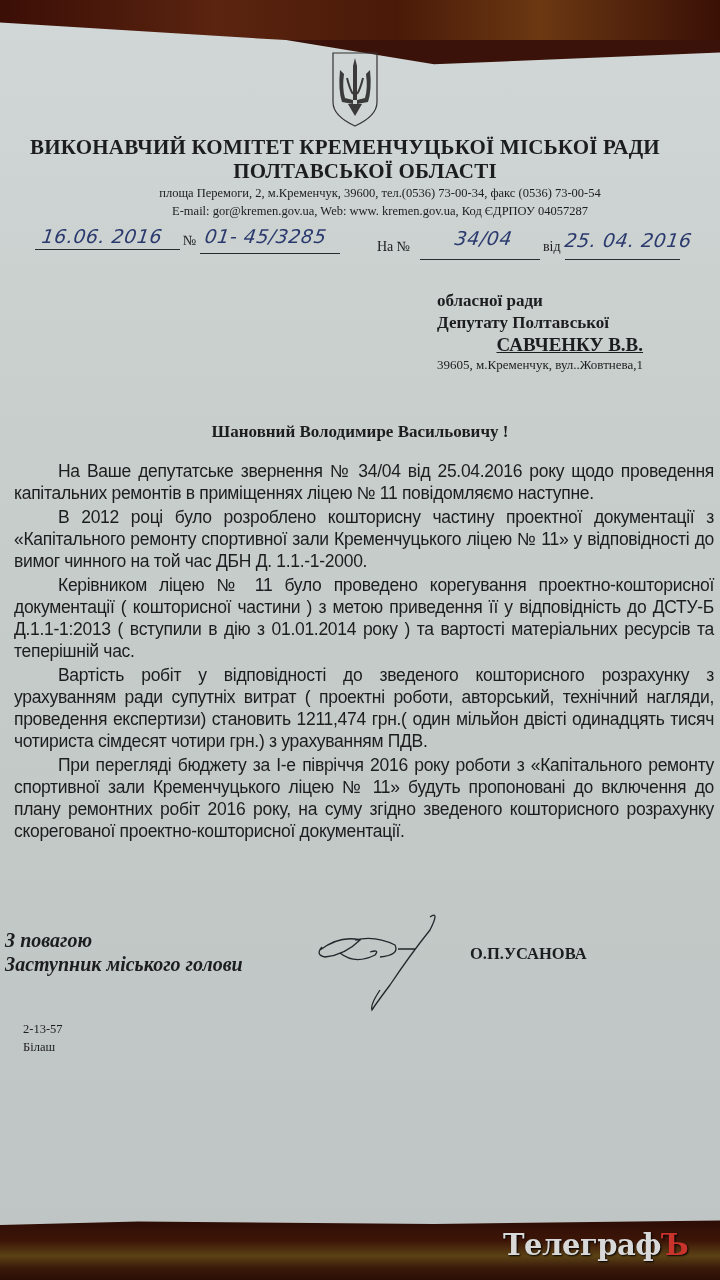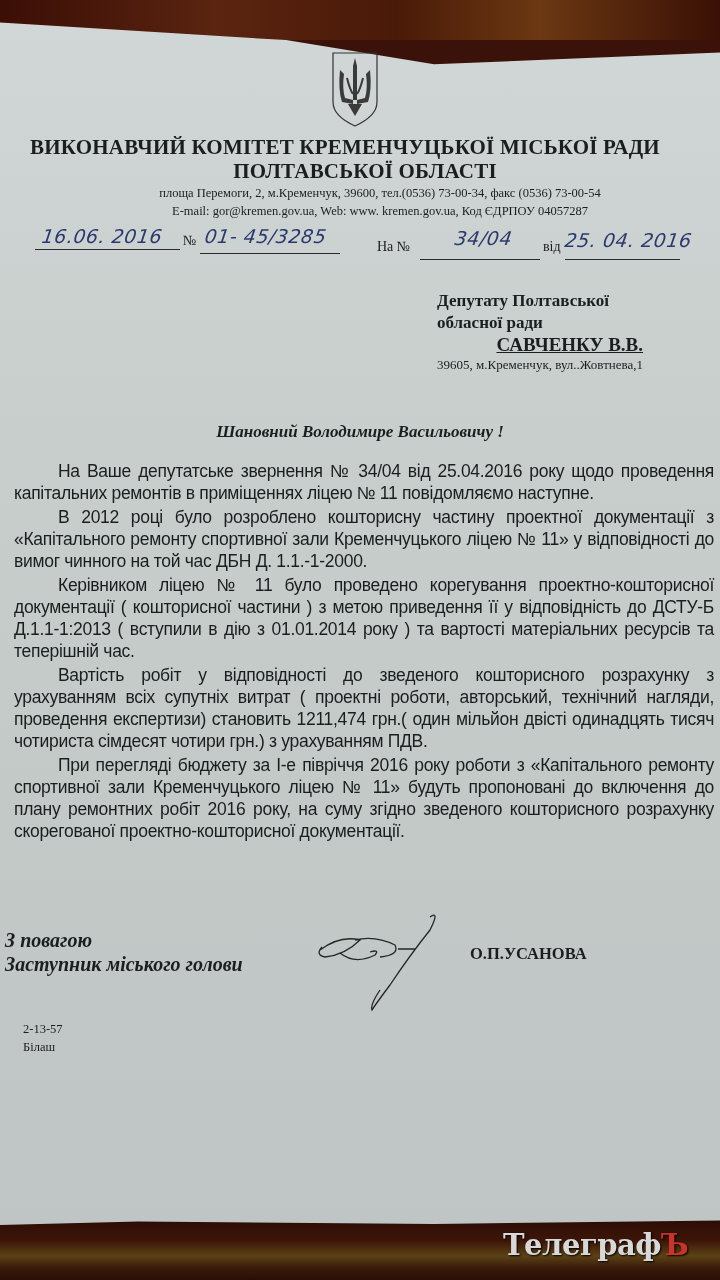--- a/index.html
+++ b/index.html
@@ -50,21 +50,21 @@
     .underline { border-bottom: 1px solid #2a2b2d; position: absolute; }
 
     .addressee {
       left: 437px; top: 290px; font-weight: bold; font-size: 17px; line-height: 22px;
     }
     .addressee .name { font-size: 19px; text-decoration: underline; display: block; text-align: right; }
     .addressee .adr { font-weight: normal; font-size: 13px; line-height: 18px; display: block; }
 
     .salutation {
       left: 0; width: 720px; top: 422px; text-align: center;
-      font-weight: bold; font-style: italic; font-size: 17px;
+      font-weight: bold; font-size: 17px;
     }
 
     .body-text {
       left: 14px; top: 460px; width: 700px;
       font-size: 17.5px; line-height: 22px; text-align: justify;
       font-family: "Liberation Sans", sans-serif; font-stretch: condensed;
       letter-spacing: -0.3px;
     }
     .body-text p { margin: 0 0 0 0; text-indent: 44px; }
     .body-text p + p { margin-top: 2px; }
@@ -123,33 +123,33 @@
   <div class="underline" style="left:200px;top:28px;width:140px;"></div>
   <span class="abs" style="left:377px;top:14px;">На №</span>
   <span class="abs hand" style="left:455px;top:2px;">34/04</span>
   <div class="underline" style="left:420px;top:34px;width:120px;"></div>
   <span class="abs" style="left:543px;top:14px;">від</span>
   <span class="abs hand" style="left:565px;top:4px;">25. 04. 2016</span>
   <div class="underline" style="left:565px;top:34px;width:115px;"></div>
 </div>
 
 <div class="abs addressee">
+  <span style="display:block">обласної ради</span>
   <span style="display:block">Депутату Полтавської</span>
-  <span style="display:block">обласної ради</span>
   <span class="name">САВЧЕНКУ В.В.</span>
   <span class="adr">39605, м.Кременчук, вул..Жовтнева,1</span>
 </div>
 
 <div class="abs salutation">Шановний Володимире Васильовичу !</div>
 
 <div class="abs body-text">
   <p>На Ваше депутатське звернення № 34/04 від 25.04.2016 року щодо проведення капітальних ремонтів в приміщеннях ліцею № 11  повідомляємо наступне.</p>
   <p>В 2012 році було розроблено кошторисну частину проектної документації з «Капітального ремонту спортивної зали Кременчуцького ліцею № 11» у відповідності до вимог чинного на той час ДБН Д. 1.1.-1-2000.</p>
   <p>Керівником ліцею № 11  було проведено корегування проектно-кошторисної документації ( кошторисної частини ) з метою приведення її у відповідність до ДСТУ-Б Д.1.1-1:2013 ( вступили в дію з 01.01.2014 року ) та вартості матеріальних ресурсів та теперішній час.</p>
-  <p>Вартість робіт  у відповідності до зведеного кошторисного розрахунку з урахуванням всіх супутніх витрат ( проектні роботи, авторський, технічний нагляди, проведення експертизи) становить 1211,474 грн.( один мільйон двісті одинадцять тисяч чотириста сімдесят чотири грн.) з урахуванням ПДВ.</p>
+  <p>Вартість робіт  у відповідності до зведеного кошторисного розрахунку з урахуванням ради супутніх витрат ( проектні роботи, авторський, технічний нагляди, проведення експертизи) становить 1211,474 грн.( один мільйон двісті одинадцять тисяч чотириста сімдесят чотири грн.) з урахуванням ПДВ.</p>
   <p>При перегляді бюджету за І-е півріччя 2016 року роботи з «Капітального ремонту спортивної зали Кременчуцького ліцею № 11»  будуть пропоновані до  включення до плану ремонтних робіт 2016 року, на суму згідно зведеного кошторисного розрахунку скорегованої проектно-кошторисної документації.</p>
 </div>
 
 <div class="abs closing">
   <span>З повагою</span>
   <span>Заступник  міського голови</span>
 </div>
 <svg class="abs signature" viewBox="0 0 150 110">
   <path d="M20 45 Q40 30 60 35 Q45 50 25 52 Q15 50 22 42 M40 48 Q55 60 75 50 Q80 44 70 47 M55 35 Q75 30 95 40 Q100 50 80 52 M130 12 Q140 5 130 25 Q110 50 90 80 Q75 100 72 105 Q70 100 80 85 M98 44 L115 44" fill="none" stroke="#23262b" stroke-width="1.3"></path>
 </svg>

